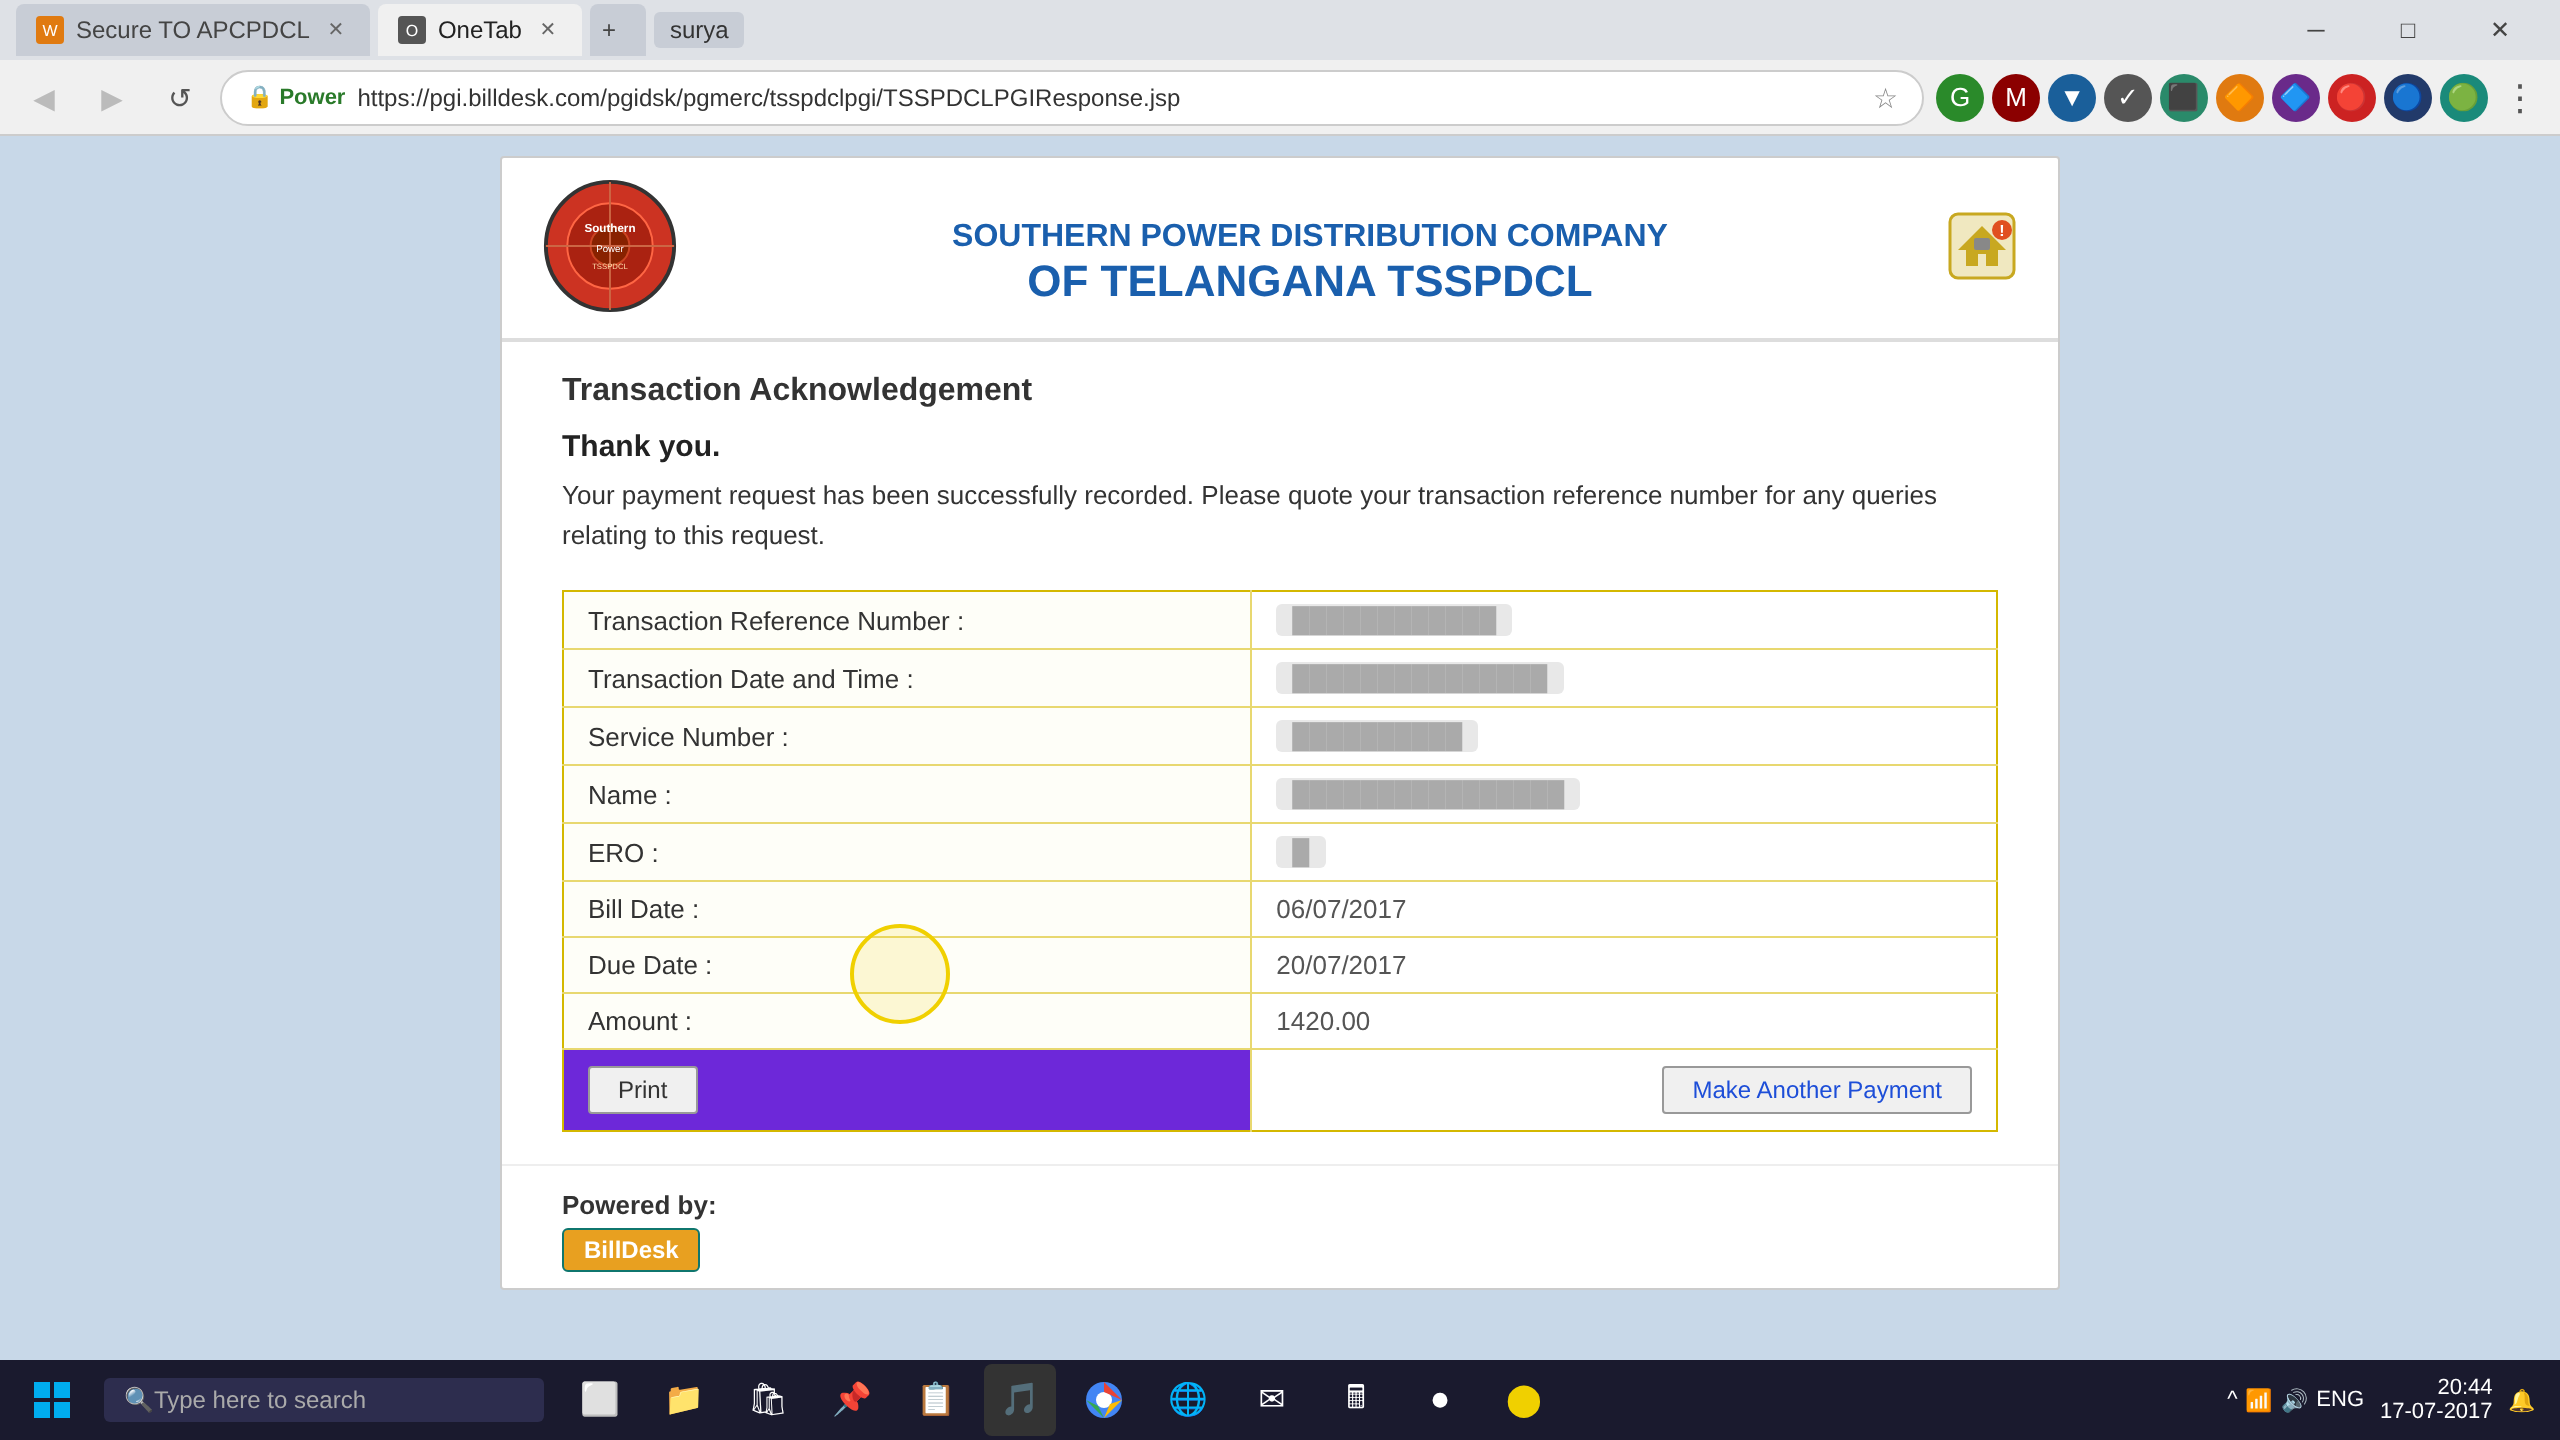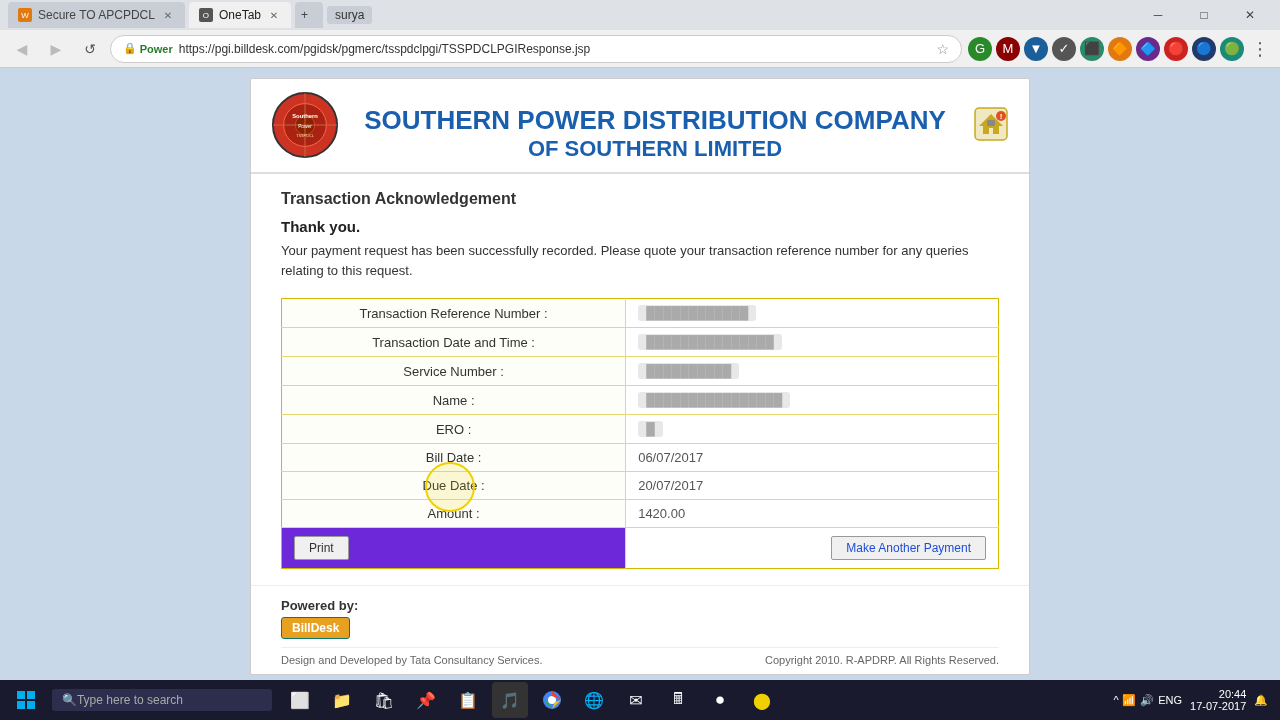--- a/index.html
+++ b/index.html
@@ -259,21 +259,21 @@
     .company-logo {
       width: 70px;
       height: 70px;
       flex-shrink: 0;
     }
     .company-title {
       flex: 1;
       text-align: center;
     }
     .company-name-main {
-      font-size: 26px;
+      font-size: 16px;
       font-weight: bold;
       color: #1a5fad;
       text-align: center;
       margin-top: 16px;
     }
     .company-name-sub {
       font-size: 22px;
       font-weight: bold;
       color: #1a5fad;
       text-align: center;
@@ -320,21 +320,21 @@
       border-bottom: 1px solid #e8d870;
     }
     .transaction-table tr:last-child {
       border-bottom: none;
     }
     .transaction-table td {
       padding: 6px 12px;
       font-size: 13px;
     }
     .label-cell {
-      text-align: center;
+      text-align: left;
       width: 48%;
       color: #333;
       font-weight: normal;
       background: #fefef8;
       border-right: 1px solid #e8d870;
     }
     .value-cell {
       text-align: left;
       color: #555;
       background: white;
@@ -494,21 +494,21 @@
             <circle cx="35" cy="35" r="10" fill="#882200" stroke="#cc4422" stroke-width="1"></circle>
             <line x1="35" y1="2" x2="35" y2="68" stroke="#cc6644" stroke-width="1"></line>
             <line x1="2" y1="35" x2="68" y2="35" stroke="#cc6644" stroke-width="1"></line>
             <text x="35" y="28" text-anchor="middle" fill="white" font-size="6" font-weight="bold">Southern</text>
             <text x="35" y="38" text-anchor="middle" fill="white" font-size="5">Power</text>
             <text x="35" y="47" text-anchor="middle" fill="#ffddaa" font-size="4">TSSPDCL</text>
           </svg>
         </div>
         <div class="company-title">
           <div class="company-name-main">SOUTHERN POWER DISTRIBUTION COMPANY</div>
-          <div class="company-name-sub">OF SOUTHERN LIMITED</div>
+          <div class="company-name-sub">OF TELANGANA TSSPDCL</div>
         </div>
         <div class="home-icon-area">
           <svg width="36" height="36" viewBox="0 0 36 36">
             <rect x="2" y="2" width="32" height="32" rx="4" fill="#f0e8c0" stroke="#c8a820" stroke-width="1.5"></rect>
             <polygon points="18,8 6,20 10,20 10,28 16,28 16,22 20,22 20,28 26,28 26,20 30,20" fill="#c8a820"></polygon>
             <rect x="14" y="14" width="8" height="6" fill="#888" rx="1"></rect>
             <circle cx="28" cy="10" r="5" fill="#e05020"></circle>
             <text x="28" y="13" text-anchor="middle" fill="white" font-size="8" font-weight="bold">!</text>
           </svg>
         </div>
@@ -561,24 +561,20 @@
                 <button class="make-payment-btn">Make Another Payment</button>
               </td>
             </tr>
           </tbody>
         </table>
       </div>
 
       <div class="page-footer">
         <div class="powered-by">Powered by:</div>
         <div class="billdesk-logo">BillDesk</div>
-        <div class="footer-credits">
-          <span>Design and Developed by Tata Consultancy Services.</span>
-          <span>Copyright 2010. R-APDRP. All Rights Reserved.</span>
-        </div>
       </div>
 
     </div>
   </div>
 </div>
 
 <div class="cursor-circle"></div>
 
 <div class="taskbar">
   <div class="taskbar-start">

